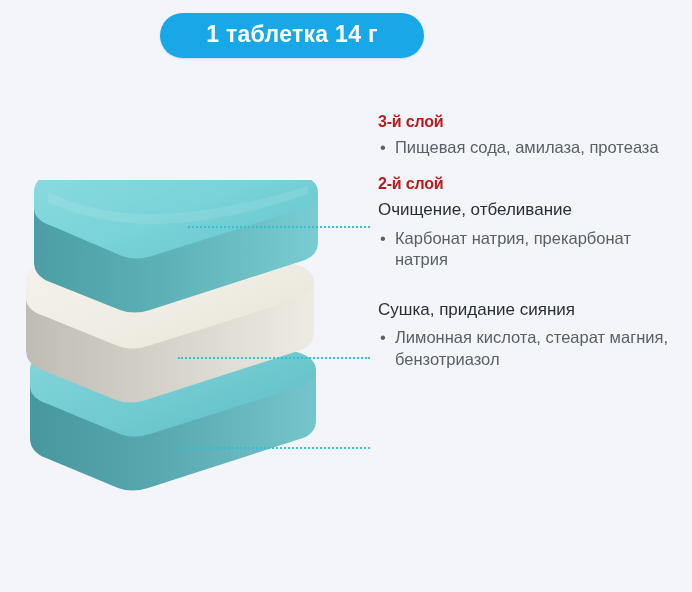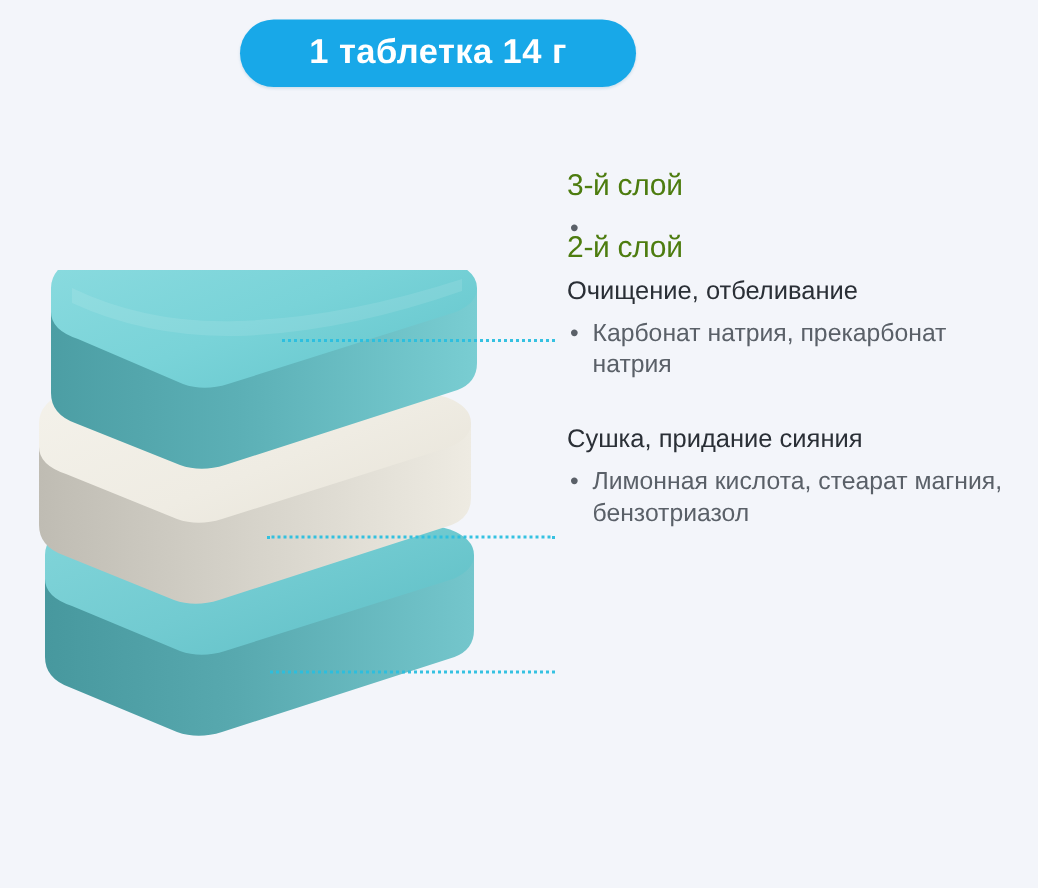--- a/index.html
+++ b/index.html
@@ -67,23 +67,23 @@
     position: absolute;
     left: 378px;
     top: 112px;
     width: 308px;
   }
   .layer-block { margin-bottom: 2px; }
   .layer-block.b3 { margin-bottom: 16px; }
   .layer-block.b2 { margin-bottom: 28px; }
 
   .layer-title {
-    font-size: 20px;
-    font-weight: 400;
-    color: #4d7c0f;
+    font-size: 16px;
+    font-weight: 700;
+    color: #b91c1c;
     line-height: 1.25;
     letter-spacing: -0.2px;
     margin: 0 0 5px 0;
   }
   .layer-subtitle {
     font-size: 17px;
     font-weight: 400;
     color: #2a2f36;
     line-height: 1.27;
     margin: 0 0 7px 0;
@@ -175,20 +175,21 @@
 <div class="leader leader-2"></div>
 <div class="leader leader-1"></div>
 
 <div class="text-col">
 
   <div class="layer-block b3">
     <h2 class="layer-title">3-й слой</h2>
     <ul class="layer-bullets">
       <li>
         <span class="dot">•</span>
+        <span>Пищевая сода, амилаза, протеаза</span>
       </li>
     </ul>
   </div>
 
   <div class="layer-block b2">
     <h2 class="layer-title">2-й слой</h2>
     <p class="layer-subtitle">Очищение, отбеливание</p>
     <ul class="layer-bullets">
       <li>
         <span class="dot">•</span>

